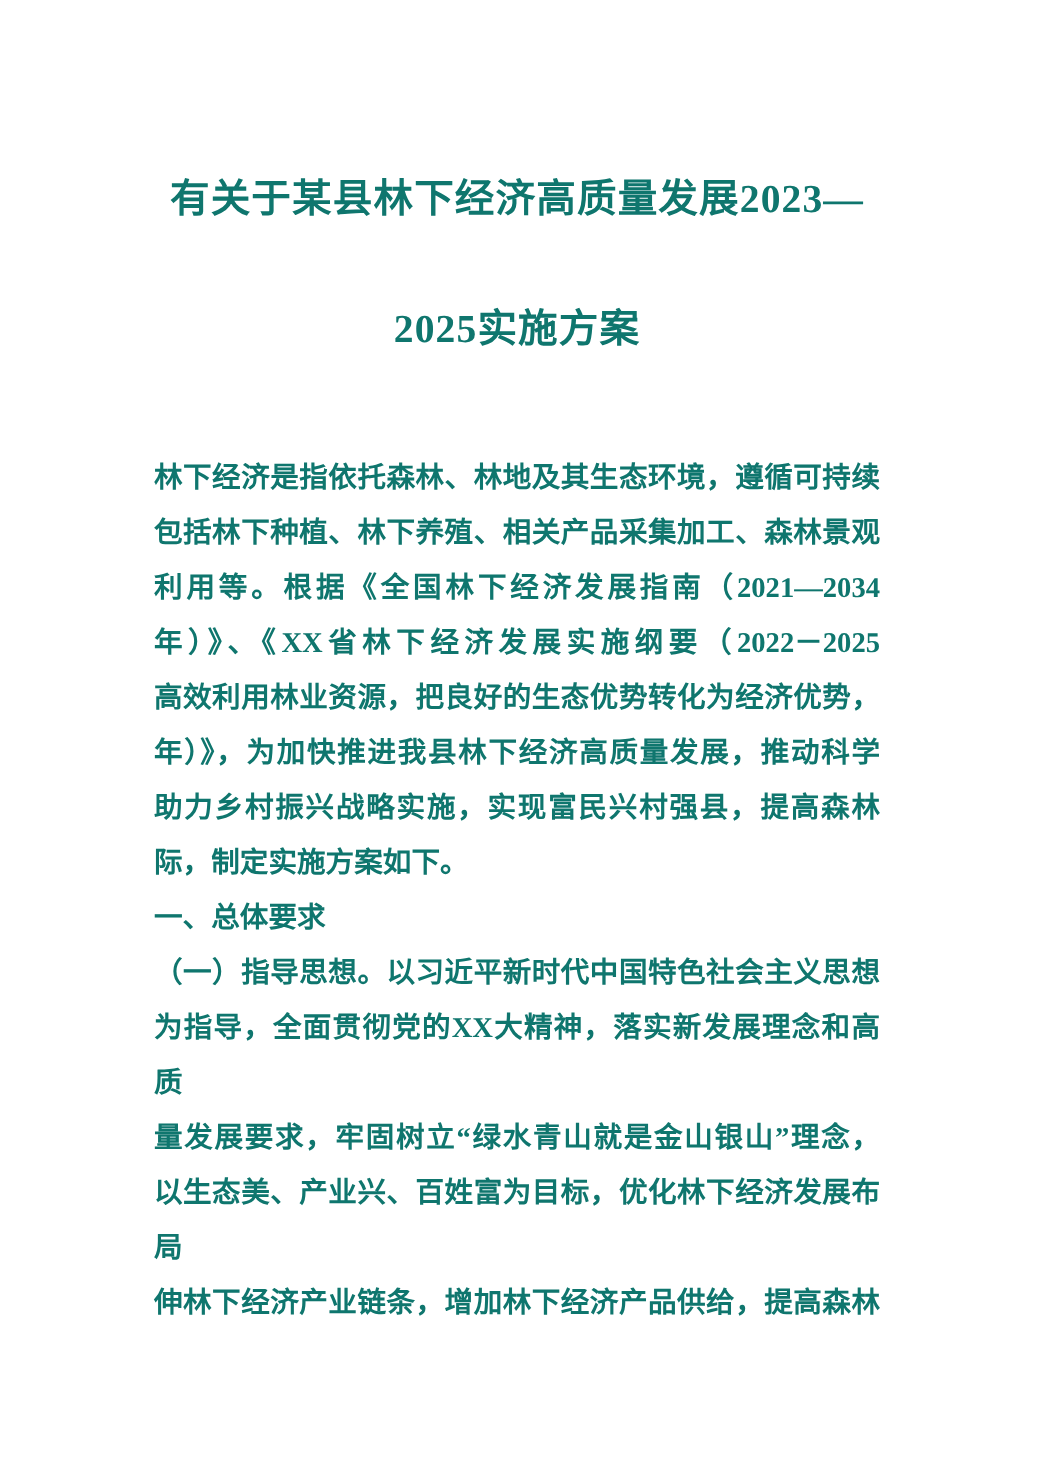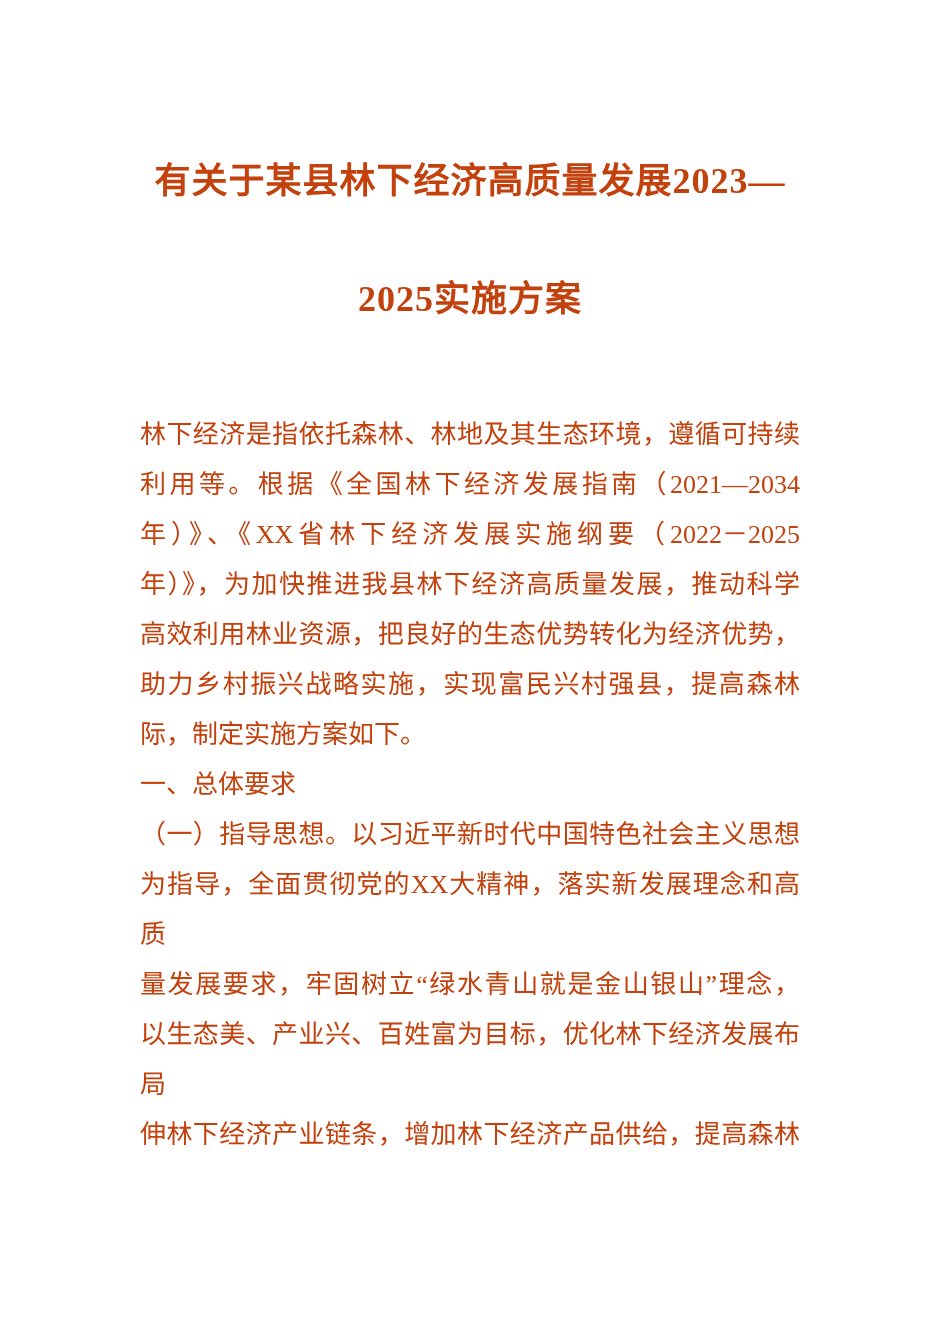--- a/index.html
+++ b/index.html
@@ -6,21 +6,21 @@
     margin: 0;
     padding: 0;
     background: #ffffff;
   }
   .page {
     position: relative;
     width: 950px;
     height: 1344px;
     margin: 0 auto;
     background: #ffffff;
-    color: #c2410c;
+    color: #0f766e;
     box-sizing: border-box;
     padding: 122px 150px 0 140px;
     overflow: hidden;
     font-family: "Liberation Serif", "DejaVu Serif", serif;
   }
   .doc-title {
     font-size: 36px;
     font-weight: bold;
     line-height: 118px;
     text-align: center;
@@ -29,20 +29,21 @@
   .title-line {
     display: block;
   }
   .doc-body {
     margin-top: 52px;
     font-size: 26px;
     line-height: 50px;
   }
   .para {
     margin: 0;
+    font-weight: bold;
   }
   
   .bline {
     text-align: justify;
     text-align-last: justify;
     -moz-text-align-last: justify;
     white-space: normal;
   }
   .bline.end {
     text-align-last: left;
@@ -56,24 +57,25 @@
 
   <h1 class="doc-title" style="margin:0;">
     <span class="title-line">有关于某县林下经济高质量发展2023—</span>
     <span class="title-line">2025实施方案</span>
   </h1>
 
   <div class="doc-body">
 
     <div class="para">
       <div class="bline">林下经济是指依托森林、林地及其生态环境，遵循可持续</div>
+      <div class="bline">包括林下种植、林下养殖、相关产品采集加工、森林景观</div>
       <div class="bline">利用等。根据《全国林下经济发展指南（2021—2034</div>
       <div class="bline">年）》、《XX省林下经济发展实施纲要（2022－2025</div>
+      <div class="bline">高效利用林业资源，把良好的生态优势转化为经济优势，</div>
       <div class="bline">年）》，为加快推进我县林下经济高质量发展，推动科学</div>
-      <div class="bline">高效利用林业资源，把良好的生态优势转化为经济优势，</div>
       <div class="bline">助力乡村振兴战略实施，实现富民兴村强县，提高森林</div>
       <div class="bline end">际，制定实施方案如下。</div>
     </div>
 
     <div class="para">
       <div class="bline end">一、总体要求</div>
     </div>
 
     <div class="para">
       <div class="bline">（一）指导思想。以习近平新时代中国特色社会主义思想</div>

